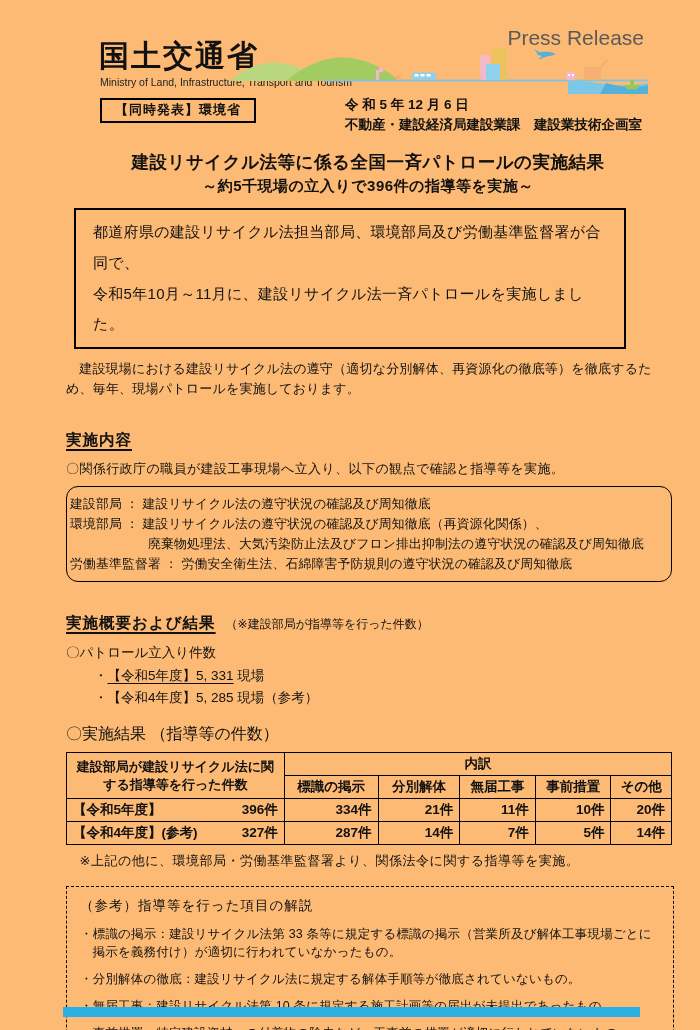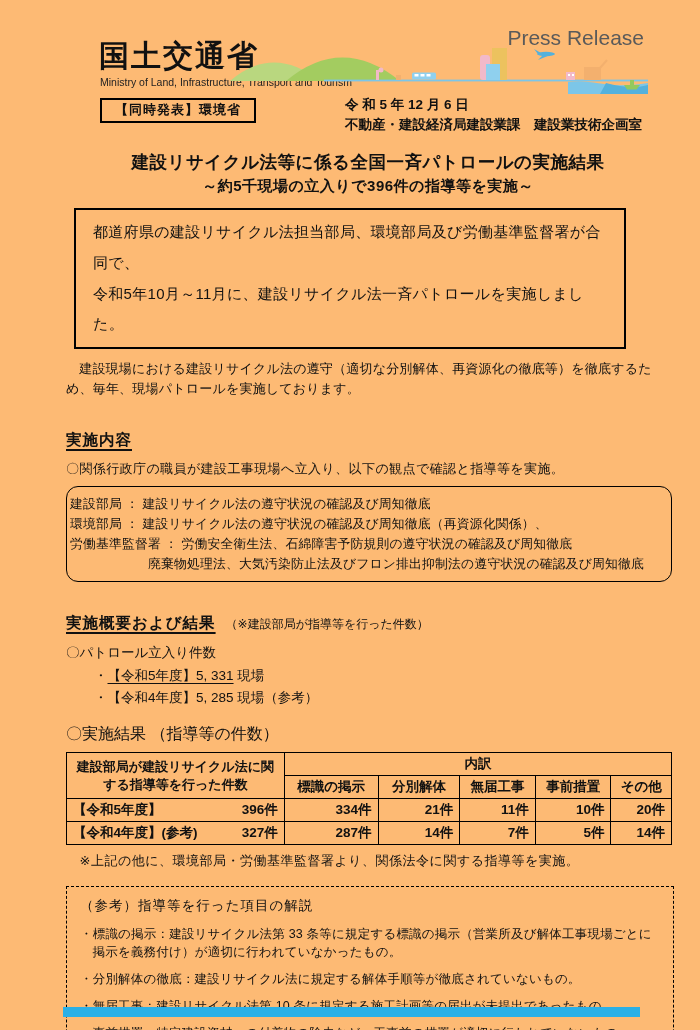--- a/index.html
+++ b/index.html
@@ -151,22 +151,22 @@
     <p class="lead">　建設現場における建設リサイクル法の遵守（適切な分別解体、再資源化の徹底等）を徹底するため、毎年、現場パトロールを実施しております。</p>
 
     <div class="sec-heading">
       <span class="u">実施内容</span>
     </div>
     <div class="circle-line">〇関係行政庁の職員が建設工事現場へ立入り、以下の観点で確認と指導等を実施。</div>
 
     <div class="bracket-box">
       <div>建設部局 ： 建設リサイクル法の遵守状況の確認及び周知徹底</div>
       <div>環境部局 ： 建設リサイクル法の遵守状況の確認及び周知徹底（再資源化関係）、</div>
+      <div>　　　　　　廃棄物処理法、大気汚染防止法及びフロン排出抑制法の遵守状況の確認及び周知徹底</div>
       <div>労働基準監督署 ： 労働安全衛生法、石綿障害予防規則の遵守状況の確認及び周知徹底</div>
-      <div>　　　　　　廃棄物処理法、大気汚染防止法及びフロン排出抑制法の遵守状況の確認及び周知徹底</div>
     </div>
 
     <div class="sec-heading">
       <span class="u">実施概要および結果</span><span class="sec-note">（※建設部局が指導等を行った件数）</span>
     </div>
 
     <div class="patrol">
       <div>〇パトロール立入り件数</div>
       <div class="patrol-items">
         <div><span>・</span><span class="u-inline">【令和5年度】5, 331</span><span> 現場</span></div>

